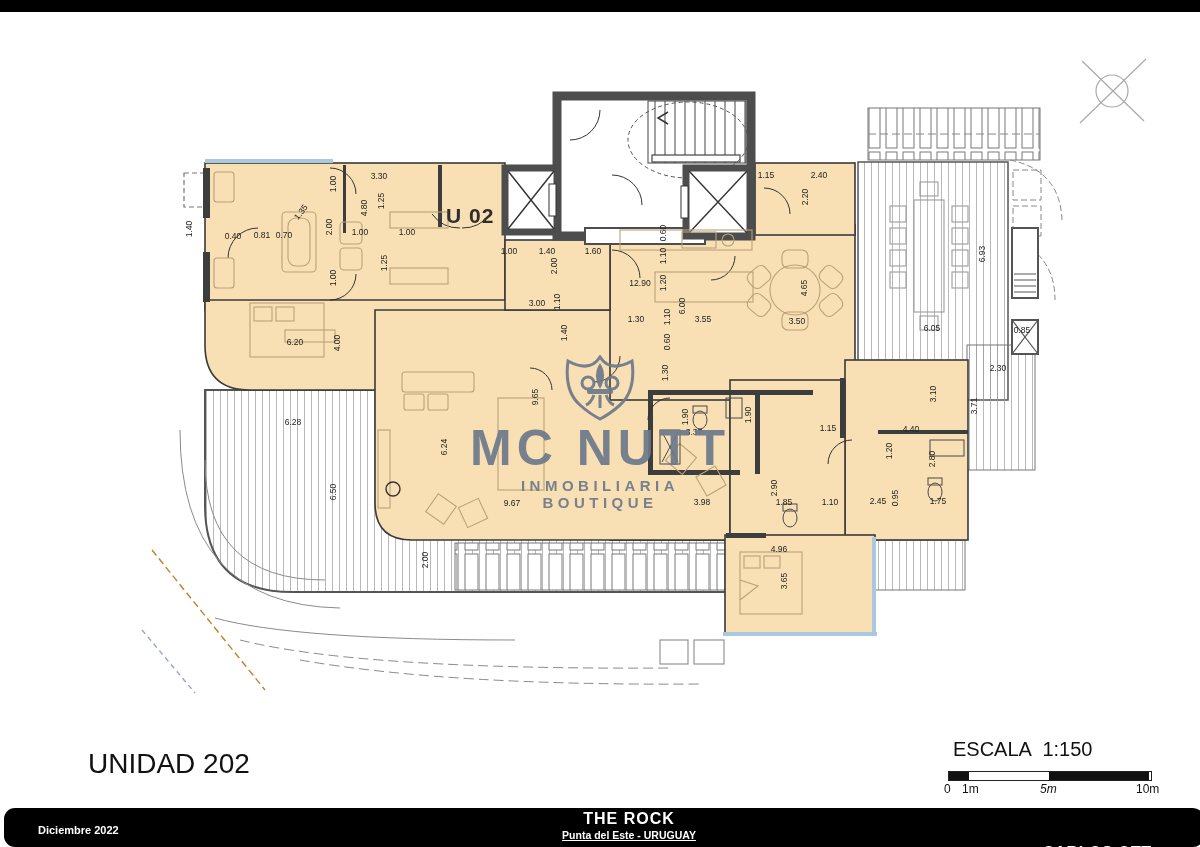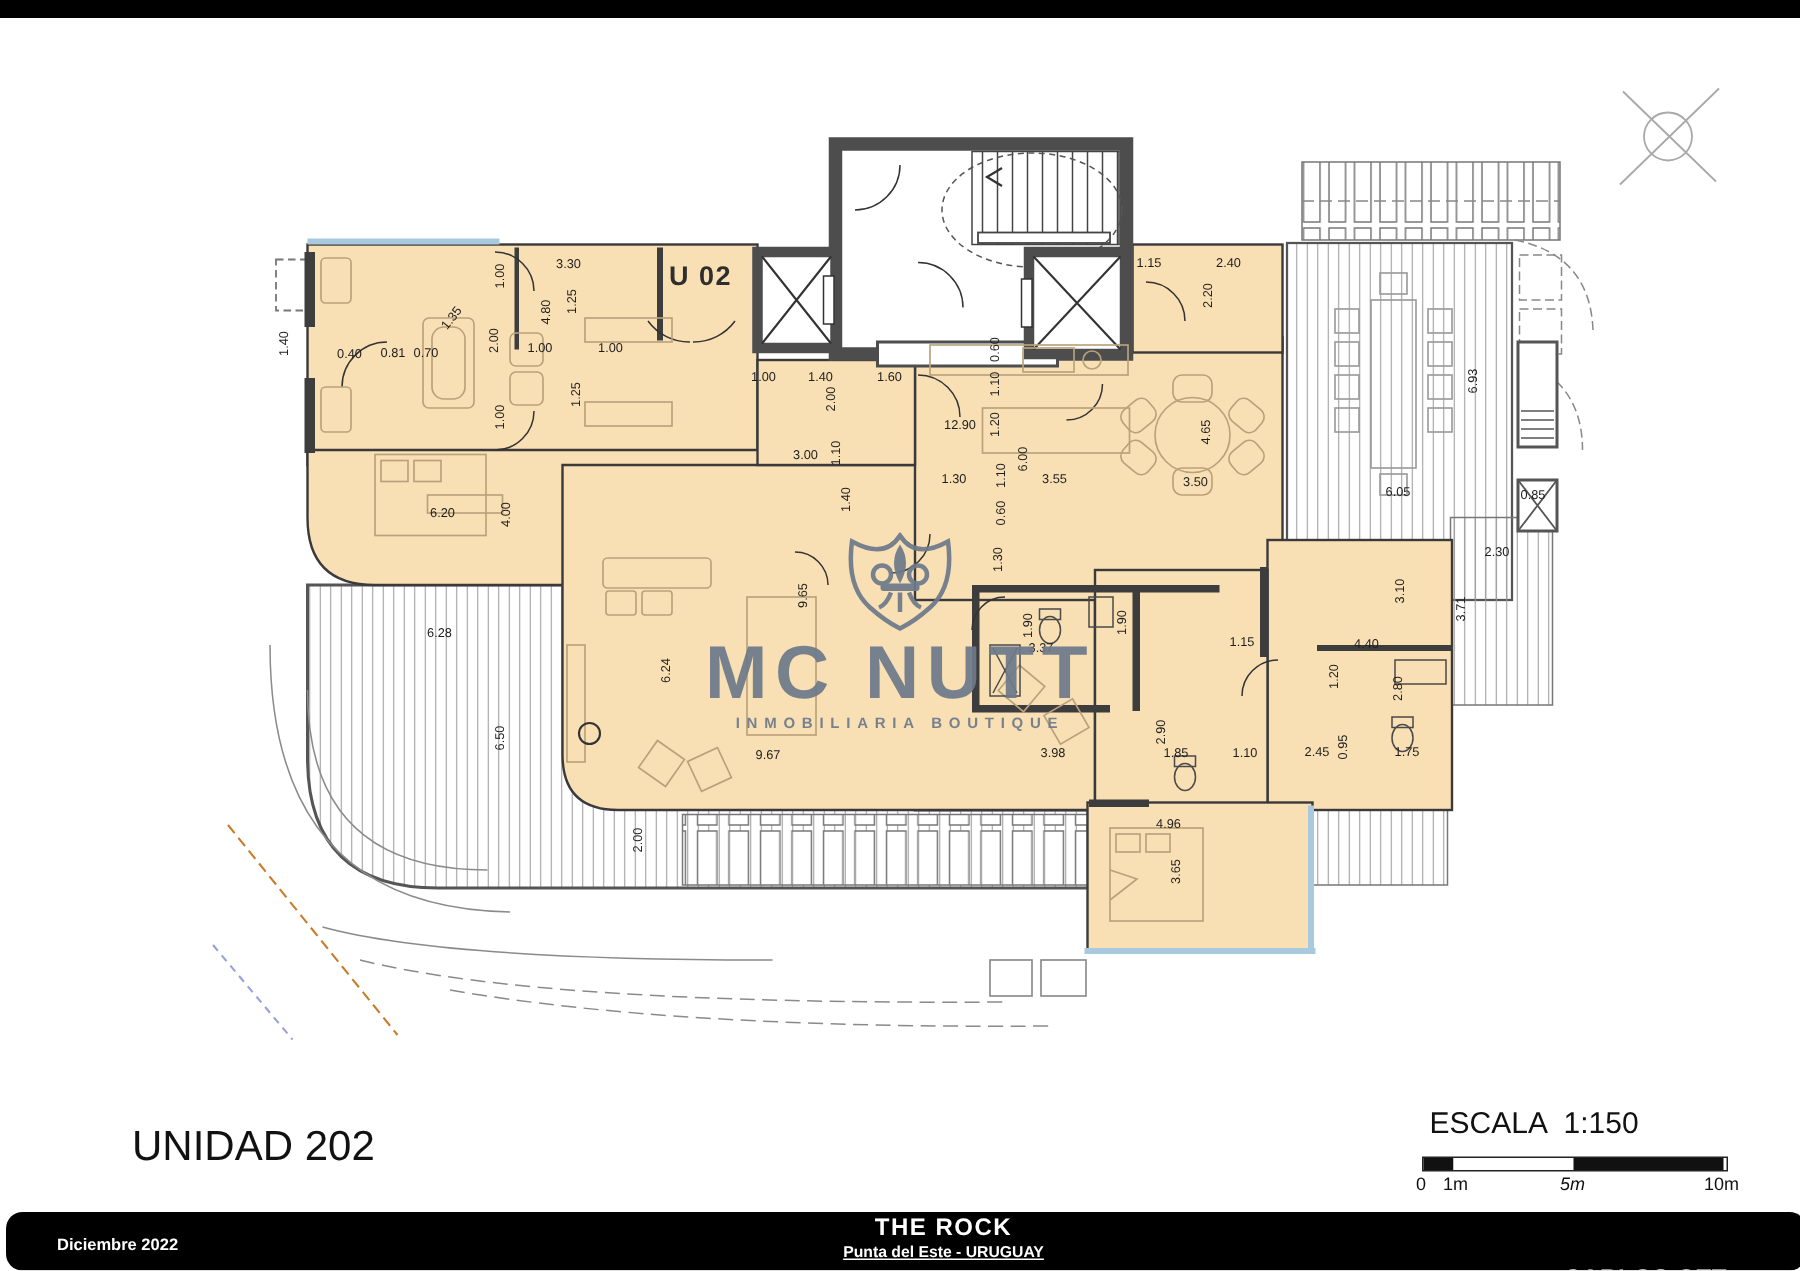--- a/index.html
+++ b/index.html
@@ -1,24 +1,24 @@
 <!DOCTYPE html>
 <html><head>
 <meta charset="utf-8">
 <style>
   html,body{margin:0;padding:0;background:#ffffff;}
   body{font-family:"Liberation Sans","DejaVu Sans",sans-serif;}
   #page{position:relative;width:1200px;height:847px;background:#ffffff;overflow:hidden;}
   #topbar{position:absolute;left:0;top:0;width:1200px;height:12px;background:#000;}
   #plan{position:absolute;left:0;top:0;width:1200px;height:760px;}
   .dim{position:absolute;font-size:8.5px;color:#1d1d1d;white-space:nowrap;transform:translate(-50%,-50%);line-height:1;}
-  #unit-tag{position:absolute;left:446px;top:174px;font-size:18px;font-weight:bold;color:#2e2e2e;letter-spacing:1px;}
+  #unit-tag{position:absolute;left:446px;top:204px;font-size:21px;font-weight:bold;color:#2e2e2e;letter-spacing:1px;}
   #watermark{position:absolute;left:470px;top:355px;width:260px;text-align:center;color:#6d7a8b;opacity:.92;pointer-events:none;}
   #wm-line1{font-size:50px;font-weight:bold;letter-spacing:5px;line-height:1;margin-top:2px;}
-  #wm-line2{font-size:10px;font-weight:bold;letter-spacing:4.5px;margin-top:4px;}
+  #wm-line2{font-size:15px;font-weight:bold;letter-spacing:4.5px;margin-top:4px;}
   #unit-title{position:absolute;left:88px;top:748px;font-size:28px;color:#111;}
   #escala{position:absolute;left:953px;top:738px;font-size:20px;color:#111;word-spacing:6px;}
   #scalebar{position:absolute;left:948px;top:771px;width:202px;height:8px;border:1px solid #222;display:flex;}
   .sb-seg{height:100%;}
   #sb-ticks{position:absolute;left:940px;top:782px;width:220px;height:14px;font-size:12px;color:#111;}
   #sb-ticks span{position:absolute;top:0;}
   #footer{position:absolute;left:4px;top:808px;width:1200px;height:39px;background:#000;color:#fff;border-radius:11px;}
   #footer-date{position:absolute;left:34px;top:16px;font-size:11px;font-weight:bold;}
   #footer-center{position:absolute;left:0;top:2px;width:1200px;text-align:center;padding-left:25px;}
   #footer-project{font-size:16px;font-weight:bold;letter-spacing:1px;}

